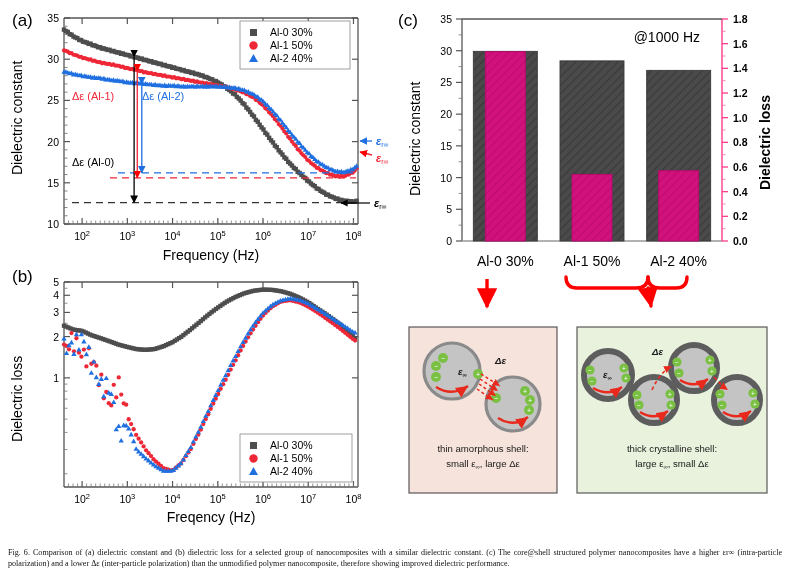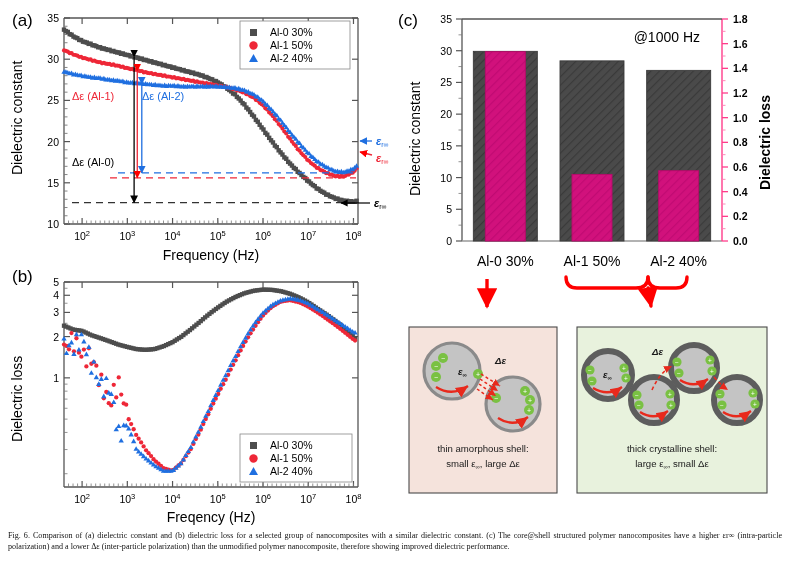--- a/index.html
+++ b/index.html
@@ -3,21 +3,21 @@
 <meta charset="utf-8">
 <style>
   html,body{margin:0;padding:0;background:#ffffff;}
   body{width:790px;height:587px;position:relative;font-family:"Liberation Sans",sans-serif;overflow:hidden;}
   .fig{position:absolute;left:0;top:0;width:790px;height:587px;}
   svg{display:block;}
   .panel-letter{font-family:"Liberation Sans",sans-serif;font-size:17px;fill:#000;}
   .axis-label{font-family:"Liberation Sans",sans-serif;font-size:14px;fill:#000;}
   .tick-label{font-family:"Liberation Sans",sans-serif;font-size:10.5px;fill:#000;}
   .legend-text{font-family:"Liberation Sans",sans-serif;font-size:10.5px;fill:#000;}
-  .cap{font-family:"Liberation Serif",serif;font-size:8.1px;color:#111;line-height:1.42;text-align:justify;}
+  .cap{font-family:"Liberation Serif",serif;font-size:8.1px;color:#111;line-height:1.42;text-align:justify;margin-top:17px;}
   .schem-text{font-family:"Liberation Sans",sans-serif;font-size:9.6px;fill:#1a1a1a;}
   .annot{font-family:"Liberation Sans",sans-serif;font-size:11px;}
 </style>
 </head>
 <body>
 
 <div class="fig">
 
 <svg width="790" height="527" viewBox="0 0 790 527">
   <defs>

